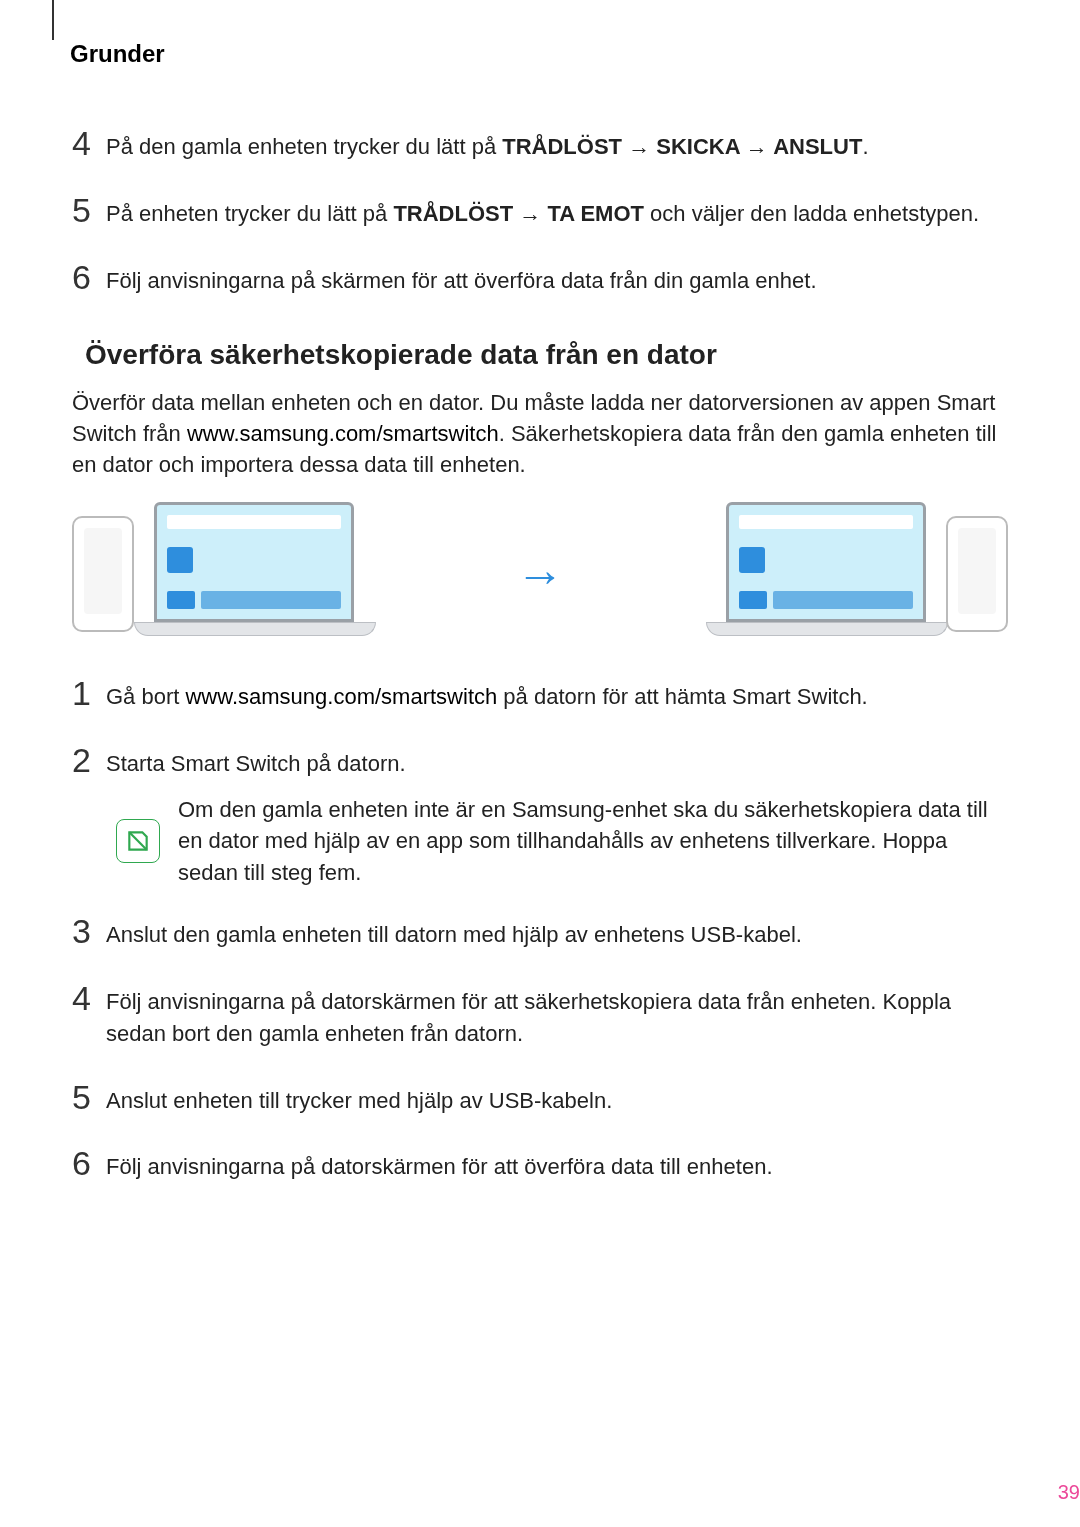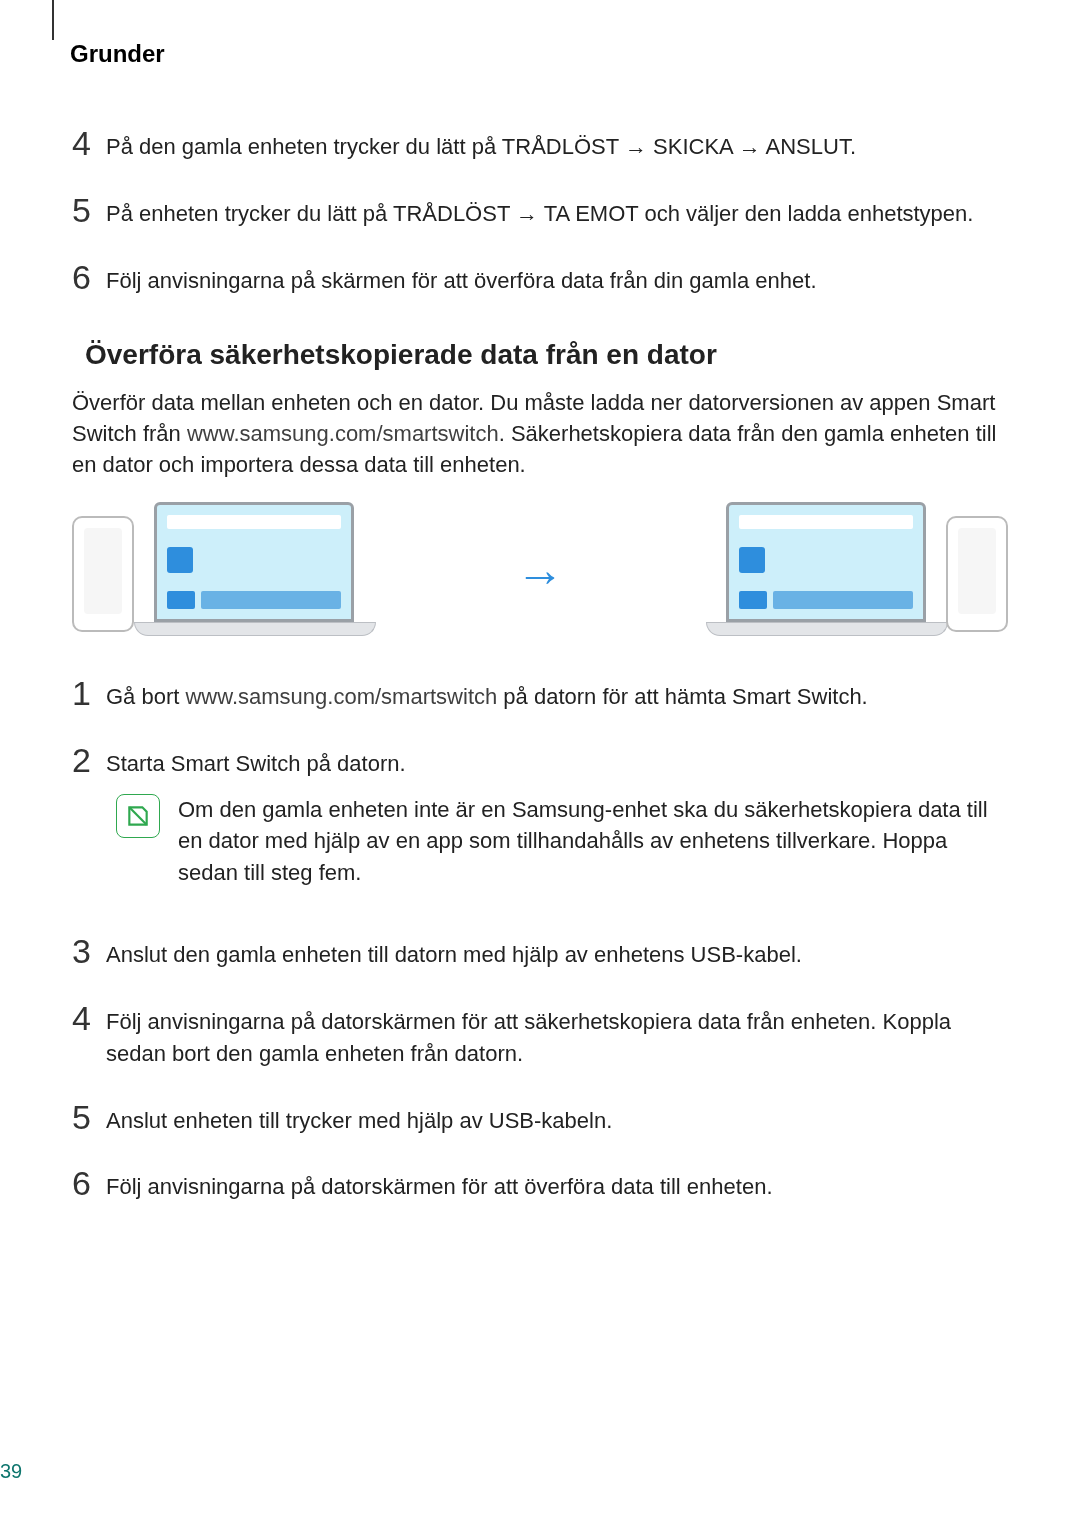--- a/index.html
+++ b/index.html
@@ -40,33 +40,33 @@
     color:#333;
     font-weight:400;
     text-align:left;
   }
   .step .txt{
     flex:1;
     font-size:22px;
     line-height:1.45;
     padding-top:5px;
   }
-  .step .txt strong{font-weight:400;}
+  .step .txt strong{font-weight:700;}
   h2.section{
     font-size:28px;
     font-weight:700;
     margin:42px 0 16px 13px;
     color:#222;
   }
   p.body{
     font-size:22px;
     line-height:1.42;
     margin:0 0 22px 0;
   }
-  a.link{color:#404040;text-decoration:none;}
+  a.link{color:#000000;text-decoration:none;}
   .figure{
     display:flex;
     align-items:center;
     justify-content:space-between;
     margin:10px 0 40px 0;
   }
   .figpair{
     display:flex;
     align-items:flex-end;
     gap:0;
@@ -109,39 +109,39 @@
   .laptop-screen .bar{flex:1;height:18px;background:#69b2e5;border-radius:2px;}
   .laptop-screen .btn{width:28px;height:18px;background:#2e8edd;border-radius:2px;}
   .laptop-base{
     width:240px;height:12px;background:#e3e5e8;border:1px solid #bcbfc4;border-radius:0 0 18px 18px;
   }
   .transfer-arrow{
     color:#2e8edd;font-size:48px;font-weight:300;
   }
   .note{
     display:flex;
-    align-items:flex-start;
+    align-items:center;
     gap:18px;
-    margin:6px 0 46px 44px;
+    margin:6px 0 26px 44px;
   }
   .note-icon{
     width:42px;height:42px;flex-shrink:0;
     border:1.5px solid #2fa84f;border-radius:8px;
     display:flex;align-items:center;justify-content:center;
     color:#2fa84f;font-size:24px;
   }
   .note-text{
     font-size:22px;line-height:1.42;
   }
   .page-num{
     position:absolute;
-    bottom:44px;
+    bottom:23px;
     left:0;right:0;
-    text-align:left;
-    font-size:20px;color:#0f766e;
+    text-align:right;
+    font-size:20px;color:#ec4899;
   }
 </style>
 </head>
 <body>
 
 <div class="left-rule"></div>
 
 <div class="header">Grunder</div>
 
 <div class="step">

